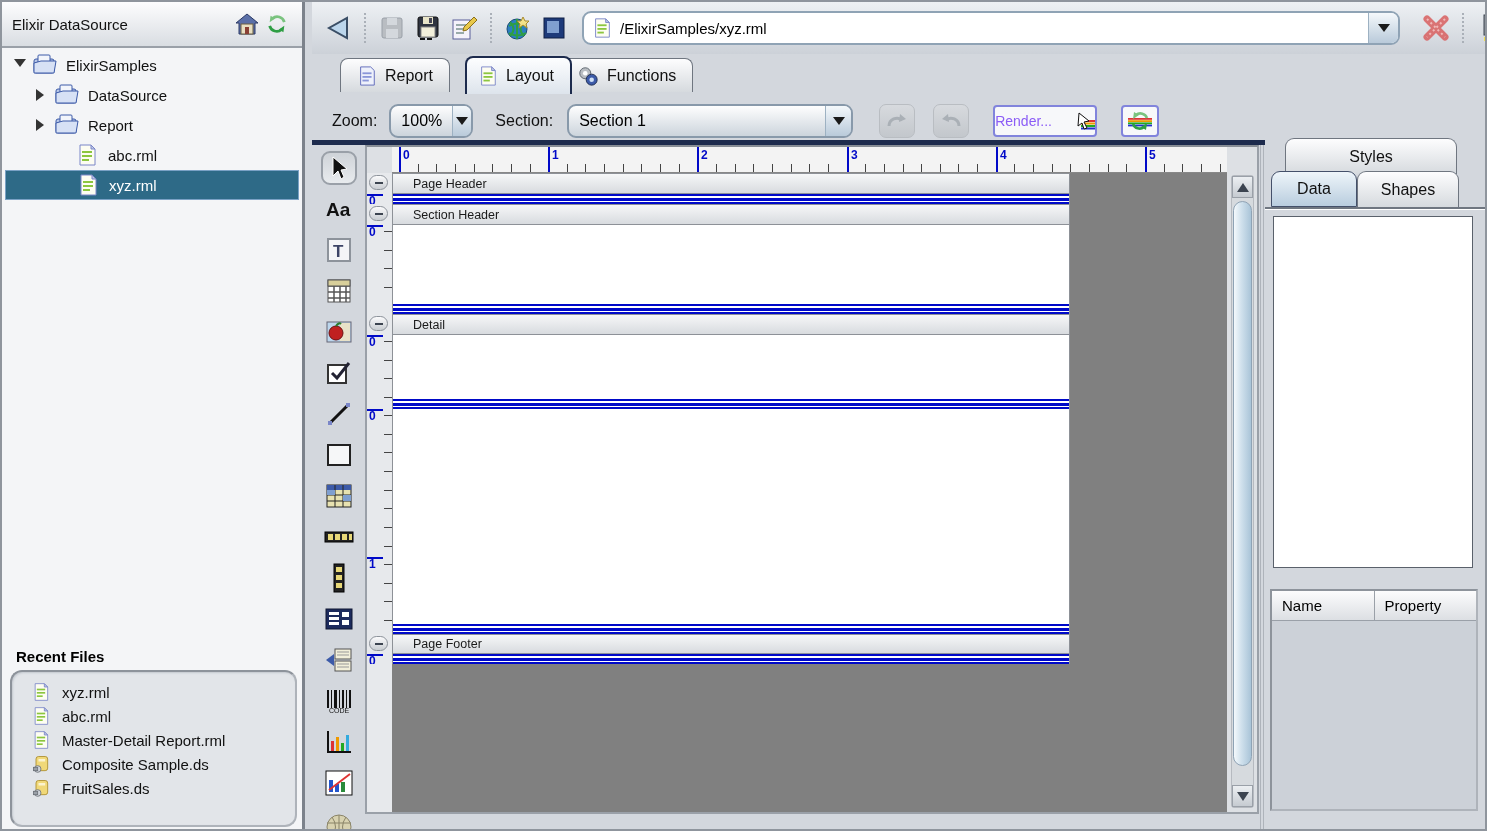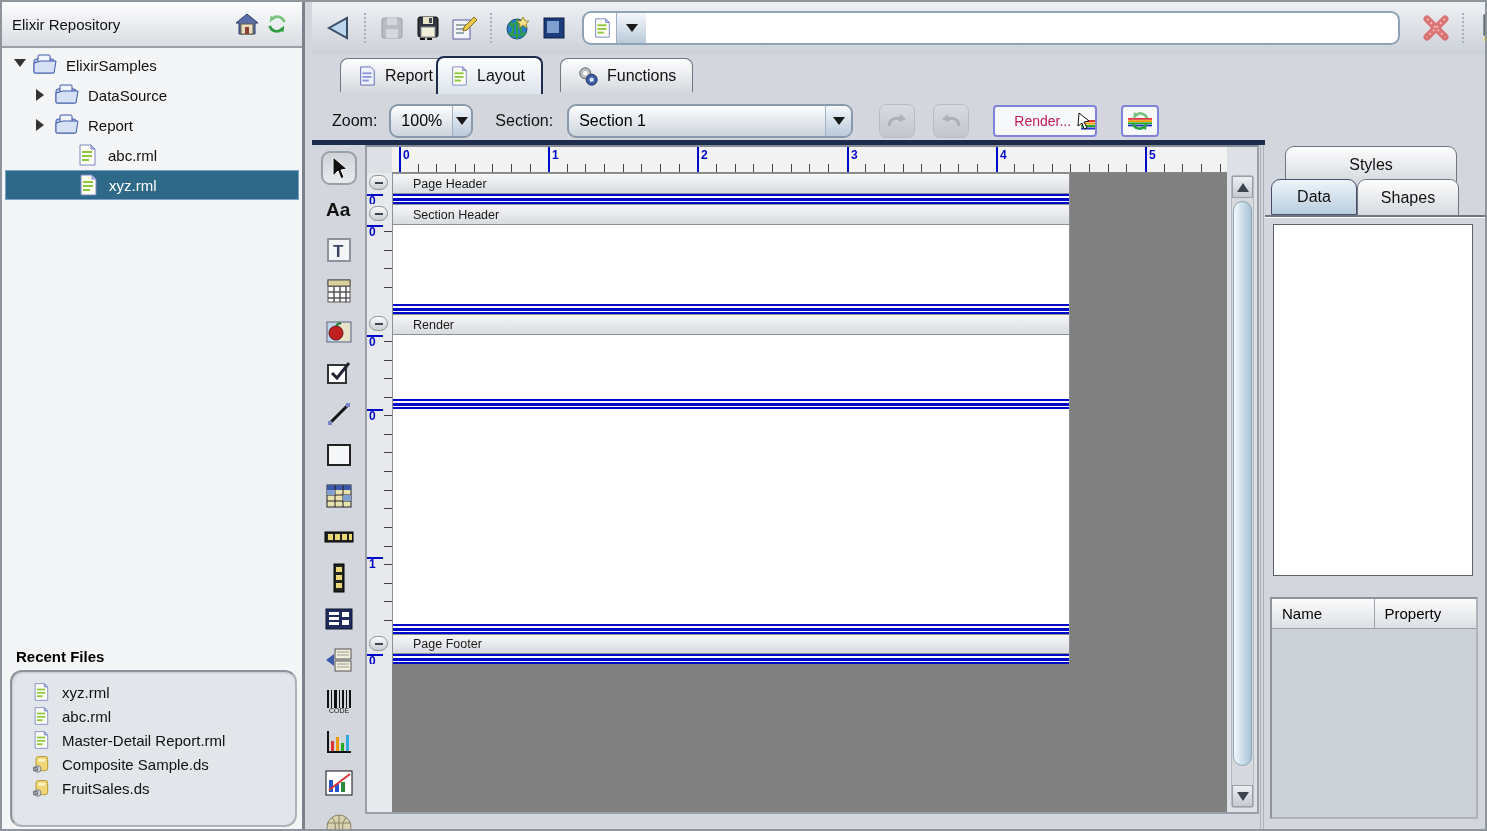--- a/index.html
+++ b/index.html
@@ -54,37 +54,37 @@
 
   
   #tabrow{position:absolute;left:0;top:52px;width:100%;height:40px;}
   #tabline{position:absolute;left:0;top:86px;width:100%;height:5px;background:var(--tabline);}
   .tab{position:absolute;top:4px;height:34px;border:1px solid #7b8materials29;cursor:pointer;
        border:1px solid #6f7680;border-bottom:0;border-radius:8px 8px 0 0;
        background:linear-gradient(#fdfdfe,#d6dade);display:flex;align-items:center;gap:8px;
        padding:0 16px;font-size:16px;color:#111;}
   .tab.active{border:2px solid var(--tabline);border-bottom:0;height:38px;top:2px;z-index:3;
               background:linear-gradient(#fdfeff,#dde4ec);}
-  #tab-report{left:28px;} #tab-layout{left:124px;padding-left:11px;} #tab-functions{left:248px;}
+  #tab-report{left:28px;} #tab-layout{left:153px;padding-left:11px;} #tab-functions{left:248px;}
 
   
   #controls{position:absolute;left:0;top:97px;width:100%;height:44px;display:flex;align-items:center;}
   .ctl-label{font-size:16px;color:#111;}
   .combo{height:34px;border:2px solid #8899aa;border-radius:9px;overflow:hidden;display:flex;align-items:center;
          background:linear-gradient(#fefefe,#ccd4dc);cursor:pointer;}
   .combo .val{flex:1;padding:0 10px;font-size:16px;color:#000;}
   .combo .cbtn{width:26px;height:100%;display:flex;align-items:center;justify-content:center;border-left:1px solid #9db1c2;
                background:linear-gradient(#f4f8fb,#b9cada);}
   #zoom-combo{width:84px;margin:0 22px 0 12px;}
   #section-combo{width:286px;margin-left:14px;}
   .ghost-btn{width:36px;height:34px;border:1px solid #b9bdc2;border-radius:7px;background:linear-gradient(#d7dade,#c3c7cc);
              display:flex;align-items:center;justify-content:center;}
   #redo-btn{margin-left:26px;} #undo-btn{margin-left:18px;}
   #render-btn{margin-left:24px;width:104px;height:32px;border:2px solid #8184dc;border-radius:4px;background:#f7f8fa;
-              display:flex;align-items:center;justify-content:flex-end;gap:4px;font-size:14px;color:#be185d;cursor:pointer;}
+              display:flex;align-items:center;justify-content:space-between;gap:4px;font-size:14px;color:#8b5cf6;cursor:pointer;}
   #render-refresh-btn{margin-left:24px;width:38px;height:32px;border:2px solid #8184dc;border-radius:4px;background:#f7f8fa;
               display:flex;align-items:center;justify-content:center;cursor:pointer;}
 
   
   #palette{position:absolute;left:0;top:143px;width:53px;height:688px;display:flex;flex-direction:column;
            align-items:center;gap:7px;padding-top:6px;overflow:hidden;}
   .pal-btn{width:36px;height:34px;border:0;background:transparent;display:flex;align-items:center;justify-content:center;cursor:pointer;flex:none;}
   .pal-btn.selected{border:2px solid #9aa0a8;border-radius:9px;background:linear-gradient(#cfd3d8,#e8ebee);}
 
   
@@ -123,21 +123,21 @@
           display:flex;align-items:center;justify-content:center;cursor:pointer;padding:0;}
   #sc-up{top:0;} #sc-down{bottom:0;}
   .tri-up{width:0;height:0;border-left:6px solid transparent;border-right:6px solid transparent;border-bottom:9px solid #3c4450;}
   .tri-down{width:0;height:0;border-left:6px solid transparent;border-right:6px solid transparent;border-top:9px solid #3c4450;}
   #sc-thumb{position:absolute;left:1px;top:25px;width:19px;height:565px;border:1px solid #8fa3b5;border-radius:10px;
             background:linear-gradient(90deg,#f4f9fc,#cfe0ec 45%,#a9c4d8);cursor:grab;}
 
   
   #rsplitter{position:absolute;left:948px;top:143px;width:4px;height:685px;background:var(--panel);
              border-left:1px solid #aeb3ba;border-right:1px solid #aeb3ba;}
-  #right-panel{position:absolute;left:953px;top:137px;width:222px;height:685px;background:var(--panel);}
+  #right-panel{position:absolute;left:953px;top:129px;width:222px;height:685px;background:var(--panel);}
   .rtab{position:absolute;border:1px solid #6f7680;border-bottom:0;border-radius:9px 9px 0 0;cursor:pointer;
         background:linear-gradient(#fdfdfe,#d6dade);display:flex;align-items:center;justify-content:center;
         font-size:16px;color:#111;}
   #tab-styles{left:20px;top:7px;width:172px;height:36px;}
   #tab-data{left:6px;top:40px;width:86px;height:36px;z-index:2;background:linear-gradient(#eef5fa,#b9cdde);border:1px solid #44506a;}
   #tab-shapes{left:92px;top:40px;width:102px;height:36px;}
   #rtab-line{position:absolute;left:0;top:76px;width:100%;height:3px;background:#6f7680;border-bottom:1px solid #fff;}
   #styles-panel{position:absolute;left:8px;top:85px;width:200px;height:352px;background:#fff;border:1px solid #5a616b;}
   #prop-table{position:absolute;left:5px;top:458px;width:208px;height:222px;background:#ccd1d8;
               border:2px solid #aeb3ba;border-top-color:#8d939b;border-left-color:#8d939b;}
@@ -146,21 +146,21 @@
            display:flex;align-items:center;padding-left:10px;font-size:15px;color:#000;}
   .ph-cell:last-child{border-right:0;}
 </style>
 </head>
 <body>
 
 <div id="app">
 
   <div id="left-panel">
     <div id="repo-header">
-      <span id="repo-title">Elixir Repository</span>
+      <span id="repo-title">Elixir DataSource</span>
       <button class="hdr-btn">
         <svg width="24" height="22" viewBox="0 0 24 22">
           <polygon points="12,1 23,10 20,10 20,21 4,21 4,10 1,10" fill="#5a6fa8" stroke="#2c3a66"></polygon>
           <rect x="6" y="11" width="12" height="10" fill="#e8dfc2" stroke="#6b5f40"></rect>
           <rect x="10" y="14" width="4" height="7" fill="#8a4034"></rect>
         </svg>
       </button>
       <button class="hdr-btn">
         <svg width="24" height="22" viewBox="0 0 24 24">
           <path d="M4 14a8 8 0 0 0 13 4" fill="none" stroke="#2e9e44" stroke-width="3"></path>
@@ -324,20 +324,21 @@
         </svg>
       </button>
       <div id="path-wrap">
         <svg class="ti" style="width:24px;height:22px;margin:0 2px 0 6px;" viewBox="0 0 22 24">
           <path d="M4 2 h11 l4 4 v16 h-15 Z" fill="#fdfdf2" stroke="#7a86c8"></path>
             <path d="M15 2 l4 4 h-4 Z" fill="#c2cbe8" stroke="#7a86c8"></path>
           <rect x="6" y="8" width="10" height="2" fill="#8cc63f"></rect>
             <rect x="6" y="12" width="10" height="2" fill="#8cc63f"></rect>
             <rect x="6" y="16" width="7" height="2" fill="#8cc63f"></rect>
         </svg>
+        <input id="path-input" value="/ElixirSamples/xyz.rml" style="">
         <button id="path-drop">
           <span class="dd-arrow"></span>
         </button>
       </div>
       <button class="tb-btn" id="close-btn">
         <svg width="28" height="26" viewBox="0 0 28 26">
           <path d="M5 4 L23 22 M23 4 L5 22" stroke="#d96060" stroke-width="7" stroke-linecap="round" opacity="0.85"></path>
           <path d="M5 4 L23 22 M23 4 L5 22" stroke="#f0b8b8" stroke-width="2" stroke-dasharray="2 3"></path>
         </svg>
       </button>
@@ -621,21 +622,21 @@
             <div class="marker"></div>
         </div>
 
         <div class="brow btitle">
           <div class="mcell">
               <button class="collapse-btn">
                 <span class="minus-icon"></span>
               </button>
             </div>
           <div class="tbar">
-              <span>Render</span>
+              <span>Detail</span>
             </div>
         </div>
         <div class="brow bcontent" style="height:64px">
           <div class="mcell ticks">
               <span class="rnum">0</span>
             </div>
           <div class="page"></div>
         </div>
         <div class="brow bmarker">
           <div class="mcell"></div>

